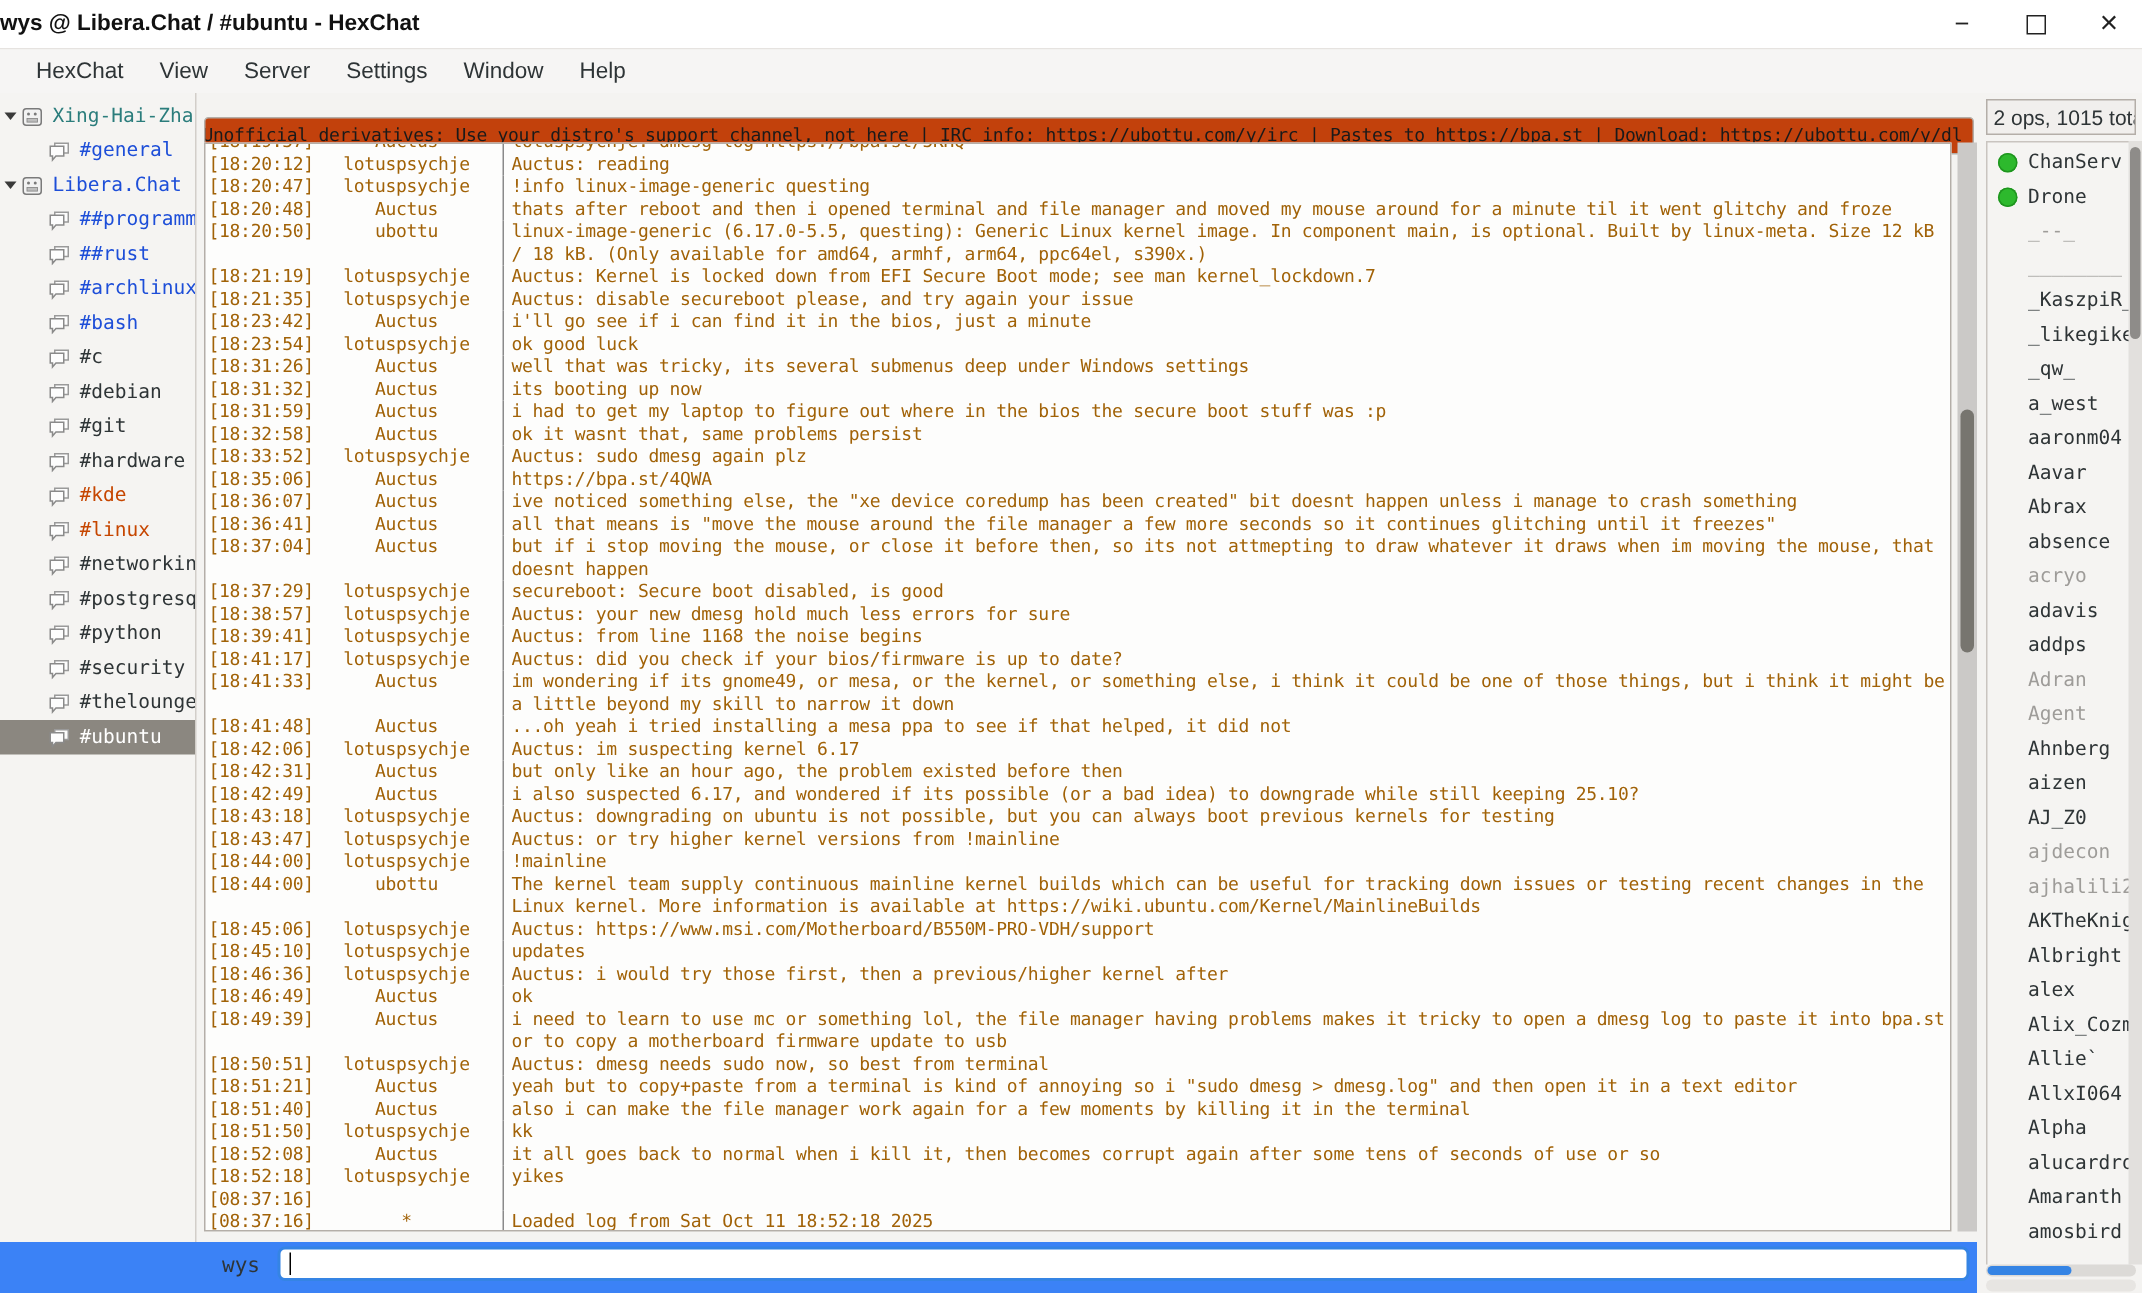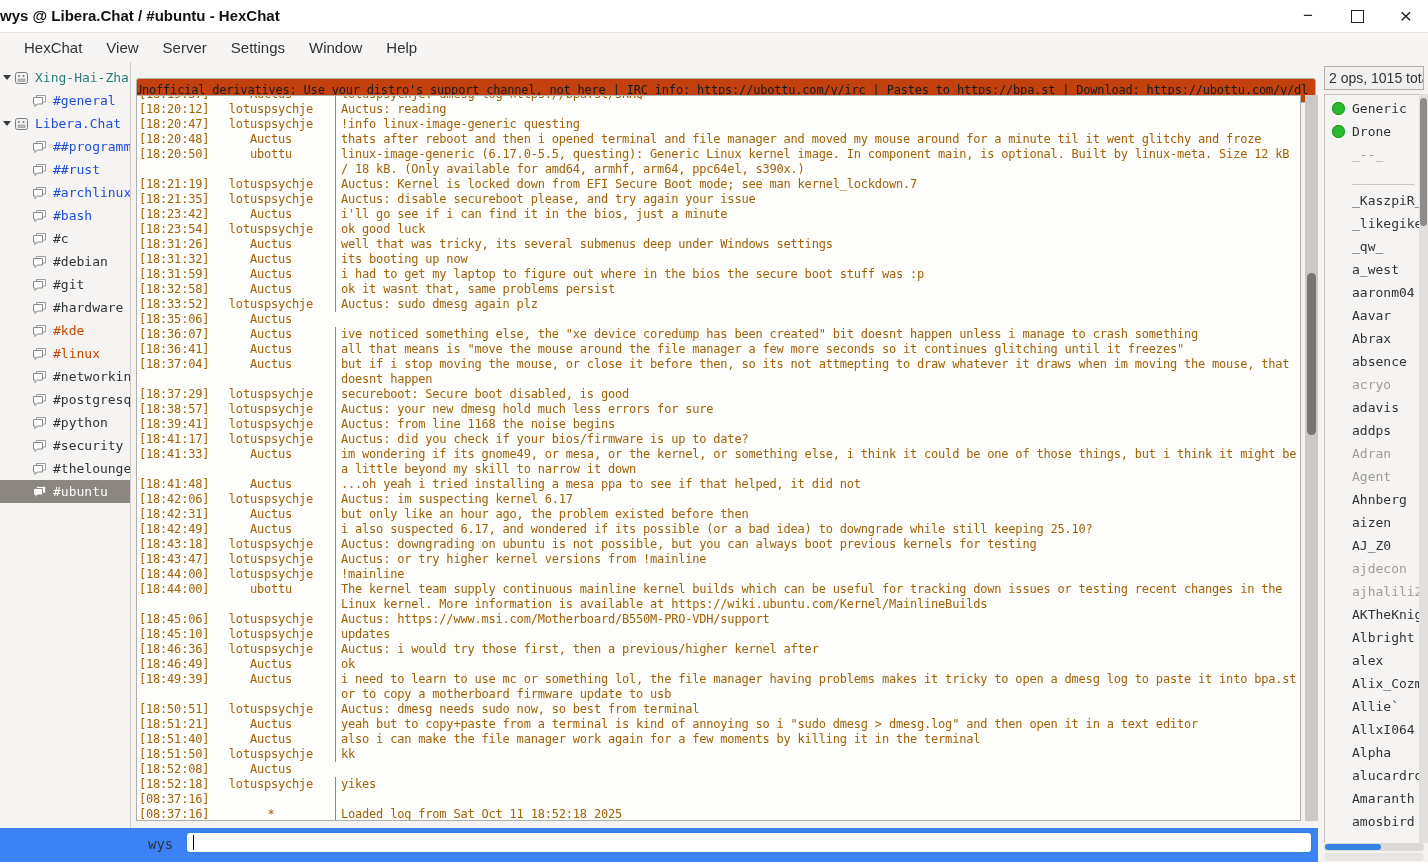--- a/index.html
+++ b/index.html
@@ -441,20 +441,21 @@
 
         <div class="line">
           <span class="time">[18:33:52]</span>
           <span class="nick">lotuspsychje</span>
           <span class="msg">Auctus: sudo dmesg again plz</span>
         </div>
 
         <div class="line">
           <span class="time">[18:35:06]</span>
           <span class="nick">Auctus</span>
+          <span class="msg">https://bpa.st/4QWA</span>
         </div>
 
         <div class="line">
           <span class="time">[18:36:07]</span>
           <span class="nick">Auctus</span>
           <span class="msg">ive noticed something else, the "xe device coredump has been created" bit doesnt happen unless i manage to crash something</span>
         </div>
 
         <div class="line">
           <span class="time">[18:36:41]</span>
@@ -600,20 +601,21 @@
 
         <div class="line">
           <span class="time">[18:51:50]</span>
           <span class="nick">lotuspsychje</span>
           <span class="msg">kk</span>
         </div>
 
         <div class="line">
           <span class="time">[18:52:08]</span>
           <span class="nick">Auctus</span>
+          <span class="msg">it all goes back to normal when i kill it, then becomes corrupt again after some tens of seconds of use or so</span>
         </div>
 
         <div class="line">
           <span class="time">[18:52:18]</span>
           <span class="nick">lotuspsychje</span>
           <span class="msg">yikes</span>
         </div>
 
         <div class="line">
           <span class="time">[08:37:16]</span>
@@ -632,21 +634,21 @@
       <div class="thumb"></div>
     </div>
   </div>
 
   <div class="users">
     <div class="users-header">2 ops, 1015 total</div>
     <div class="users-listwrap">
 
         <div class="user op">
           <span class="opdot"></span>
-          <span class="uname">Generic</span>
+          <span class="uname">ChanServ</span>
         </div>
 
         <div class="user op">
           <span class="opdot"></span>
           <span class="uname">Drone</span>
         </div>
 
         <div class="user away">
           <span class="opdot"></span>
           <span class="uname">_--_</span>

